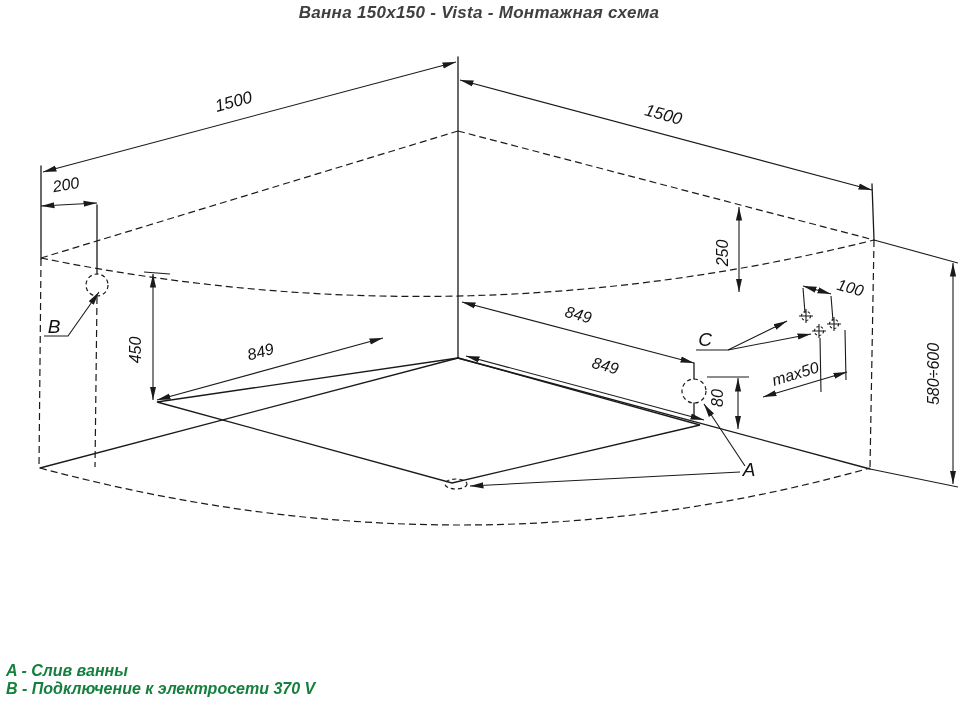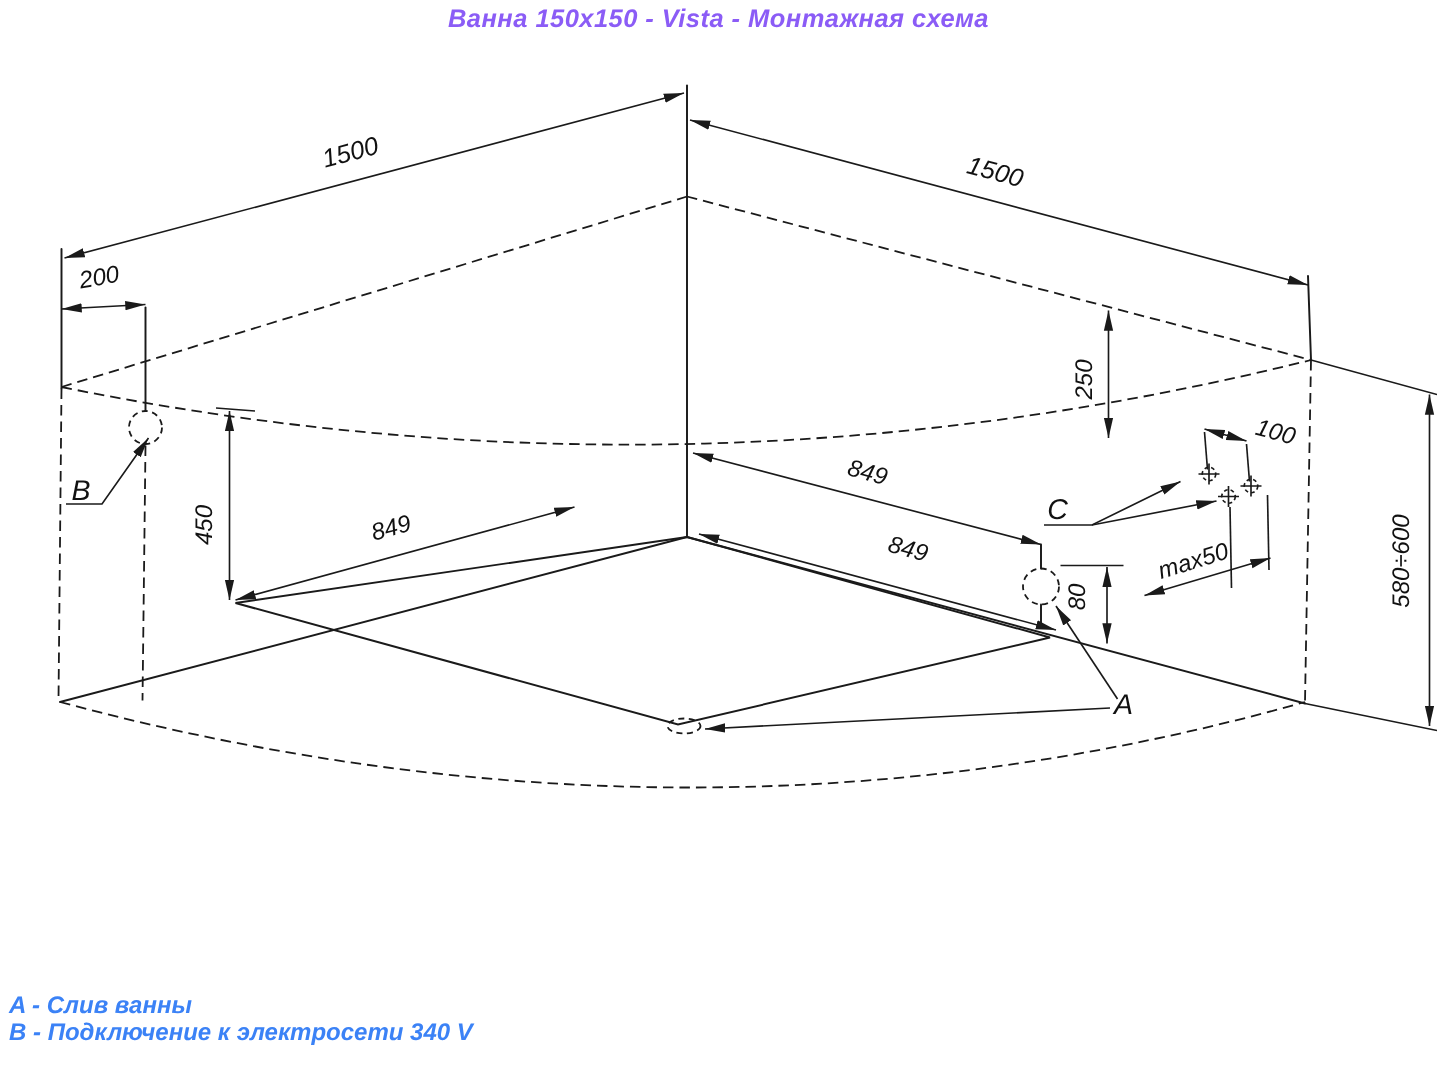--- a/index.html
+++ b/index.html
@@ -2,24 +2,24 @@
 <html><head>
 <meta charset="utf-8">
 <style>
   html,body{margin:0;padding:0;background:#fff;}
   #stage{
     position:relative;width:958px;height:717px;background:#ffffff;
     font-family:"Liberation Sans",sans-serif;overflow:hidden;
   }
   #title{
     position:absolute;top:3px;left:0;width:958px;text-align:center;
-    font-size:17px;font-style:italic;font-weight:bold;color:#8b5cf6;letter-spacing:.3px;
+    font-size:17px;font-style:italic;font-weight:bold;color:#404040;letter-spacing:.3px;
   }
   #legend{
-    position:absolute;left:6px;top:662px;color:#3b82f6;
+    position:absolute;left:6px;top:662px;color:#15803d;
     font-size:16px;font-style:italic;font-weight:bold;line-height:17.5px;white-space:nowrap;
   }
   svg{position:absolute;left:0;top:0;}
   .ln{stroke:#1a1a1a;stroke-width:1.3;fill:none;stroke-linecap:round;}
   .dash{stroke:#1a1a1a;stroke-width:1.2;fill:none;stroke-dasharray:7 4;stroke-linecap:butt;}
   .dash2{stroke:#1a1a1a;stroke-width:1.2;fill:none;stroke-dasharray:4 3;}
   .dash3{stroke:#1a1a1a;stroke-width:1.1;fill:none;stroke-dasharray:2.5 2;}
   .dim{stroke:#1a1a1a;stroke-width:1.1;fill:none;}
   .dtxt{fill:#111;font-family:"Liberation Sans",sans-serif;font-size:16px;font-style:italic;text-anchor:middle;}
   .big{font-size:17px;}
@@ -126,16 +126,16 @@
 
     <g>
       <text class="mark" x="749" y="476">A</text>
       <text class="mark" x="54" y="333">B</text>
       <text class="mark" x="705" y="346">C</text>
     </g>
   </svg>
 
   <div id="legend">
     <div>A - Слив ванны</div>
-    <div>B - Подключение к электросети 340 V</div>
+    <div>B - Подключение к электросети 370 V</div>
   </div>
 
 </div>
 
 </body></html>

